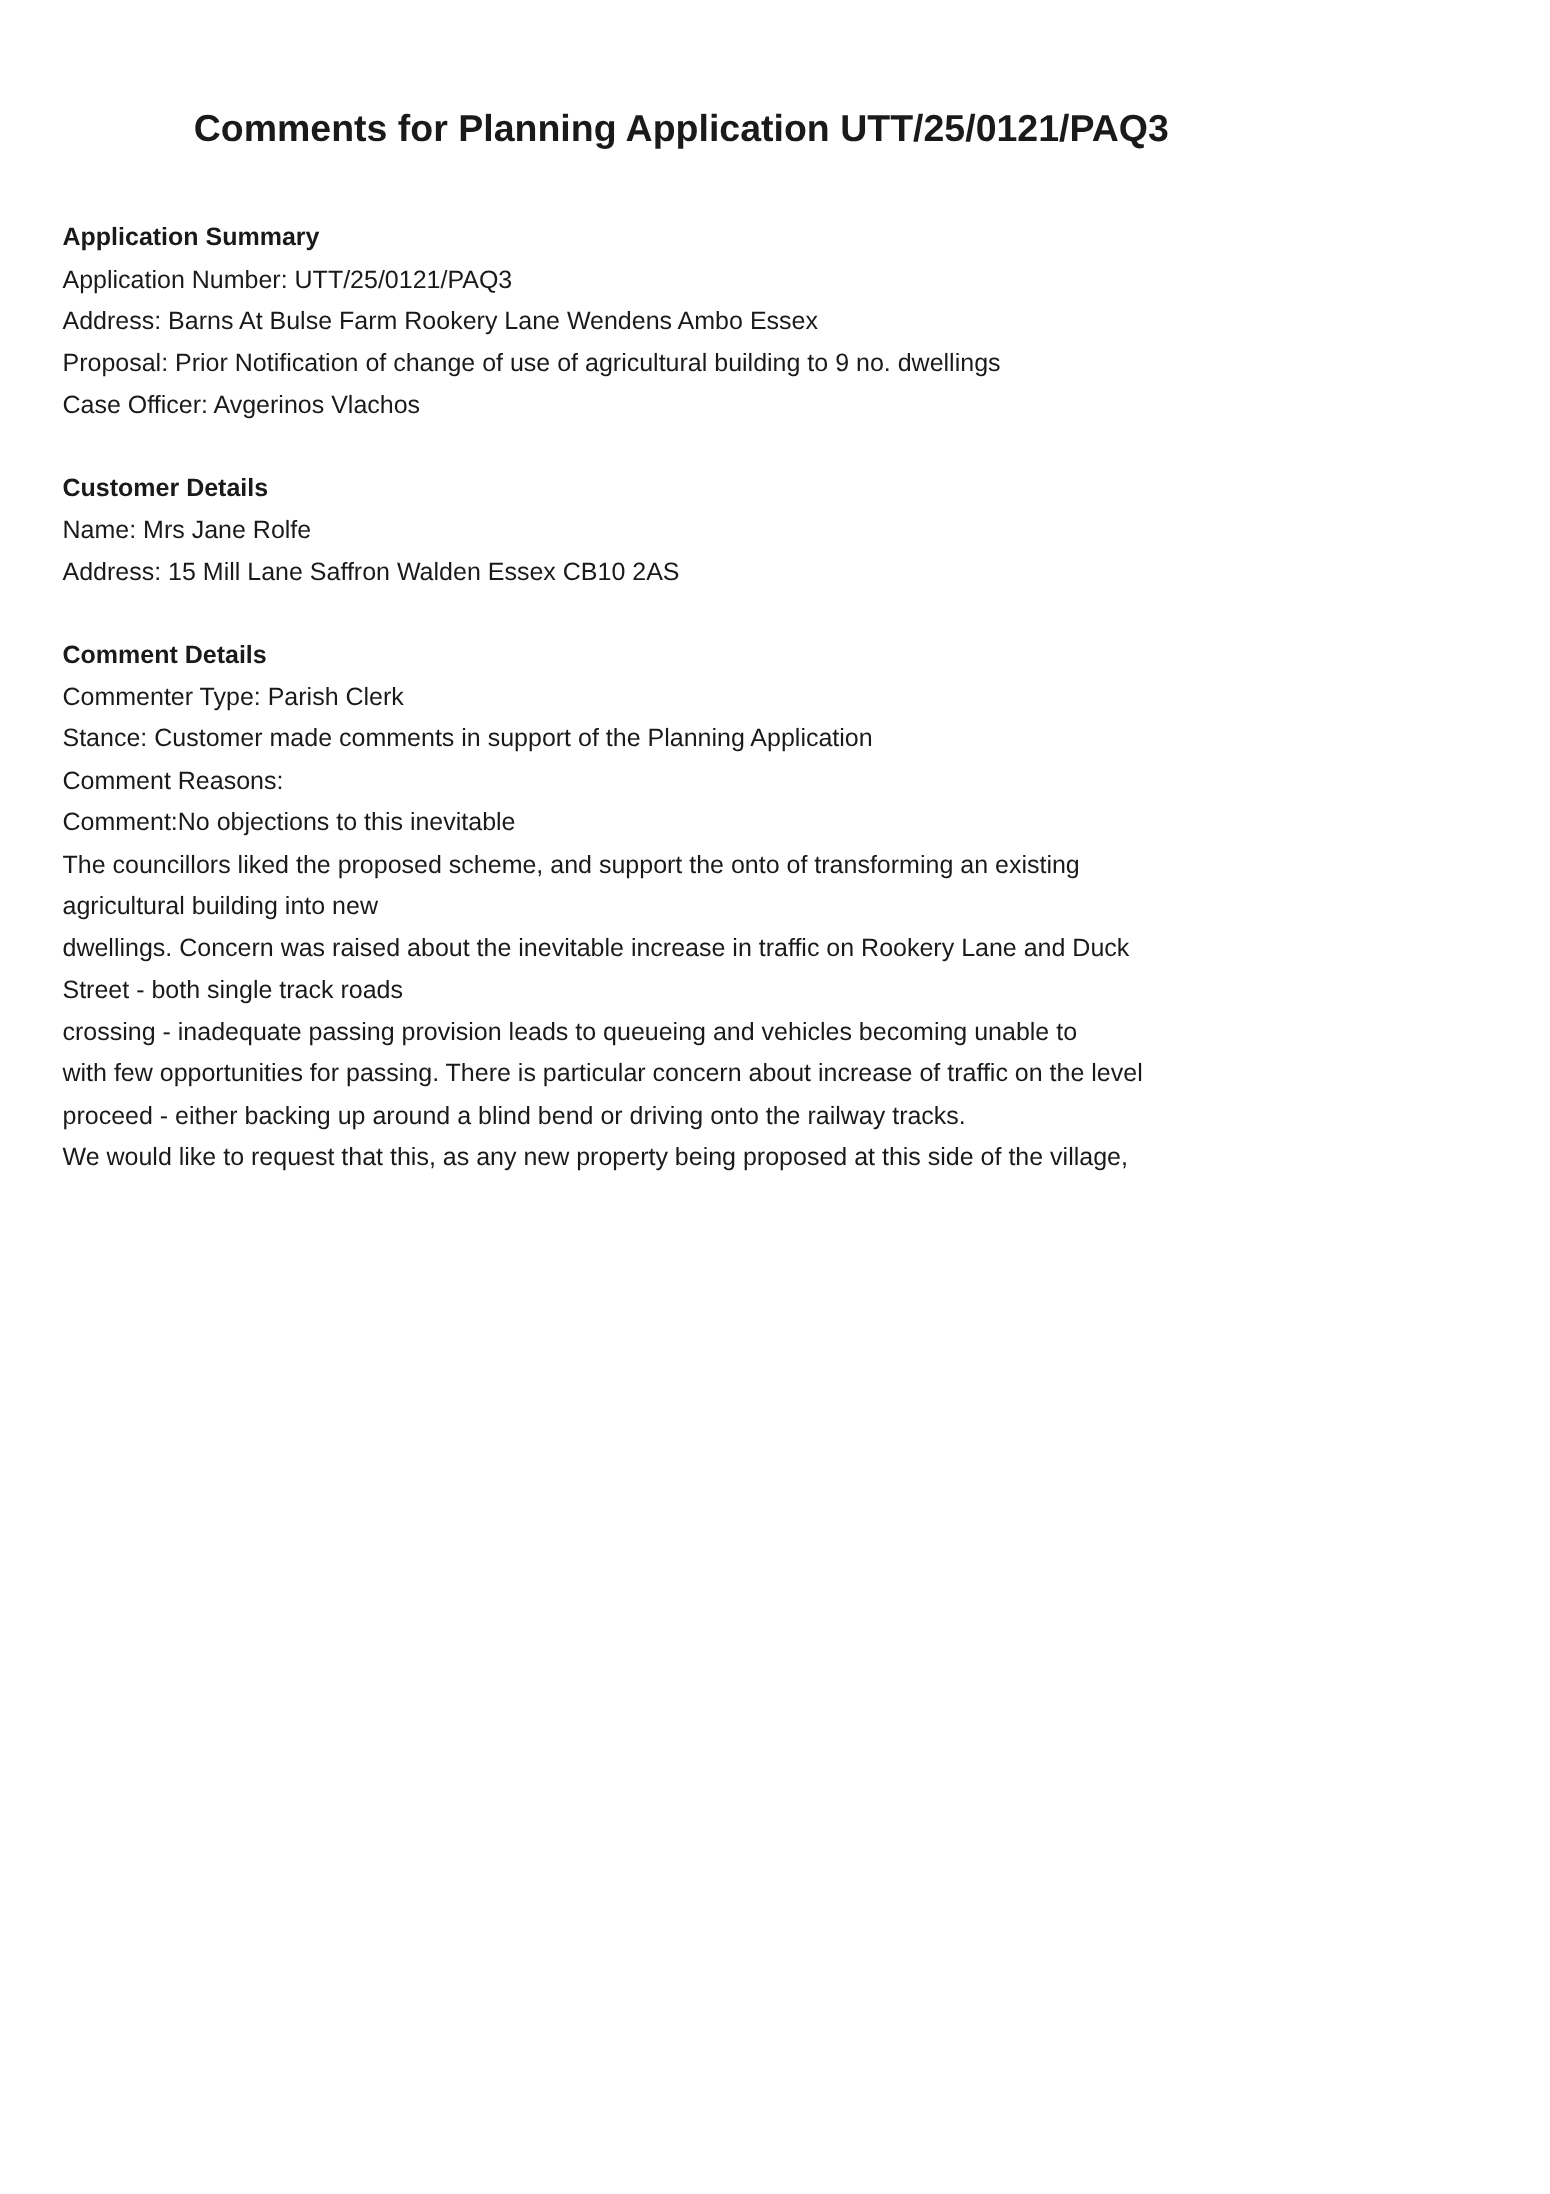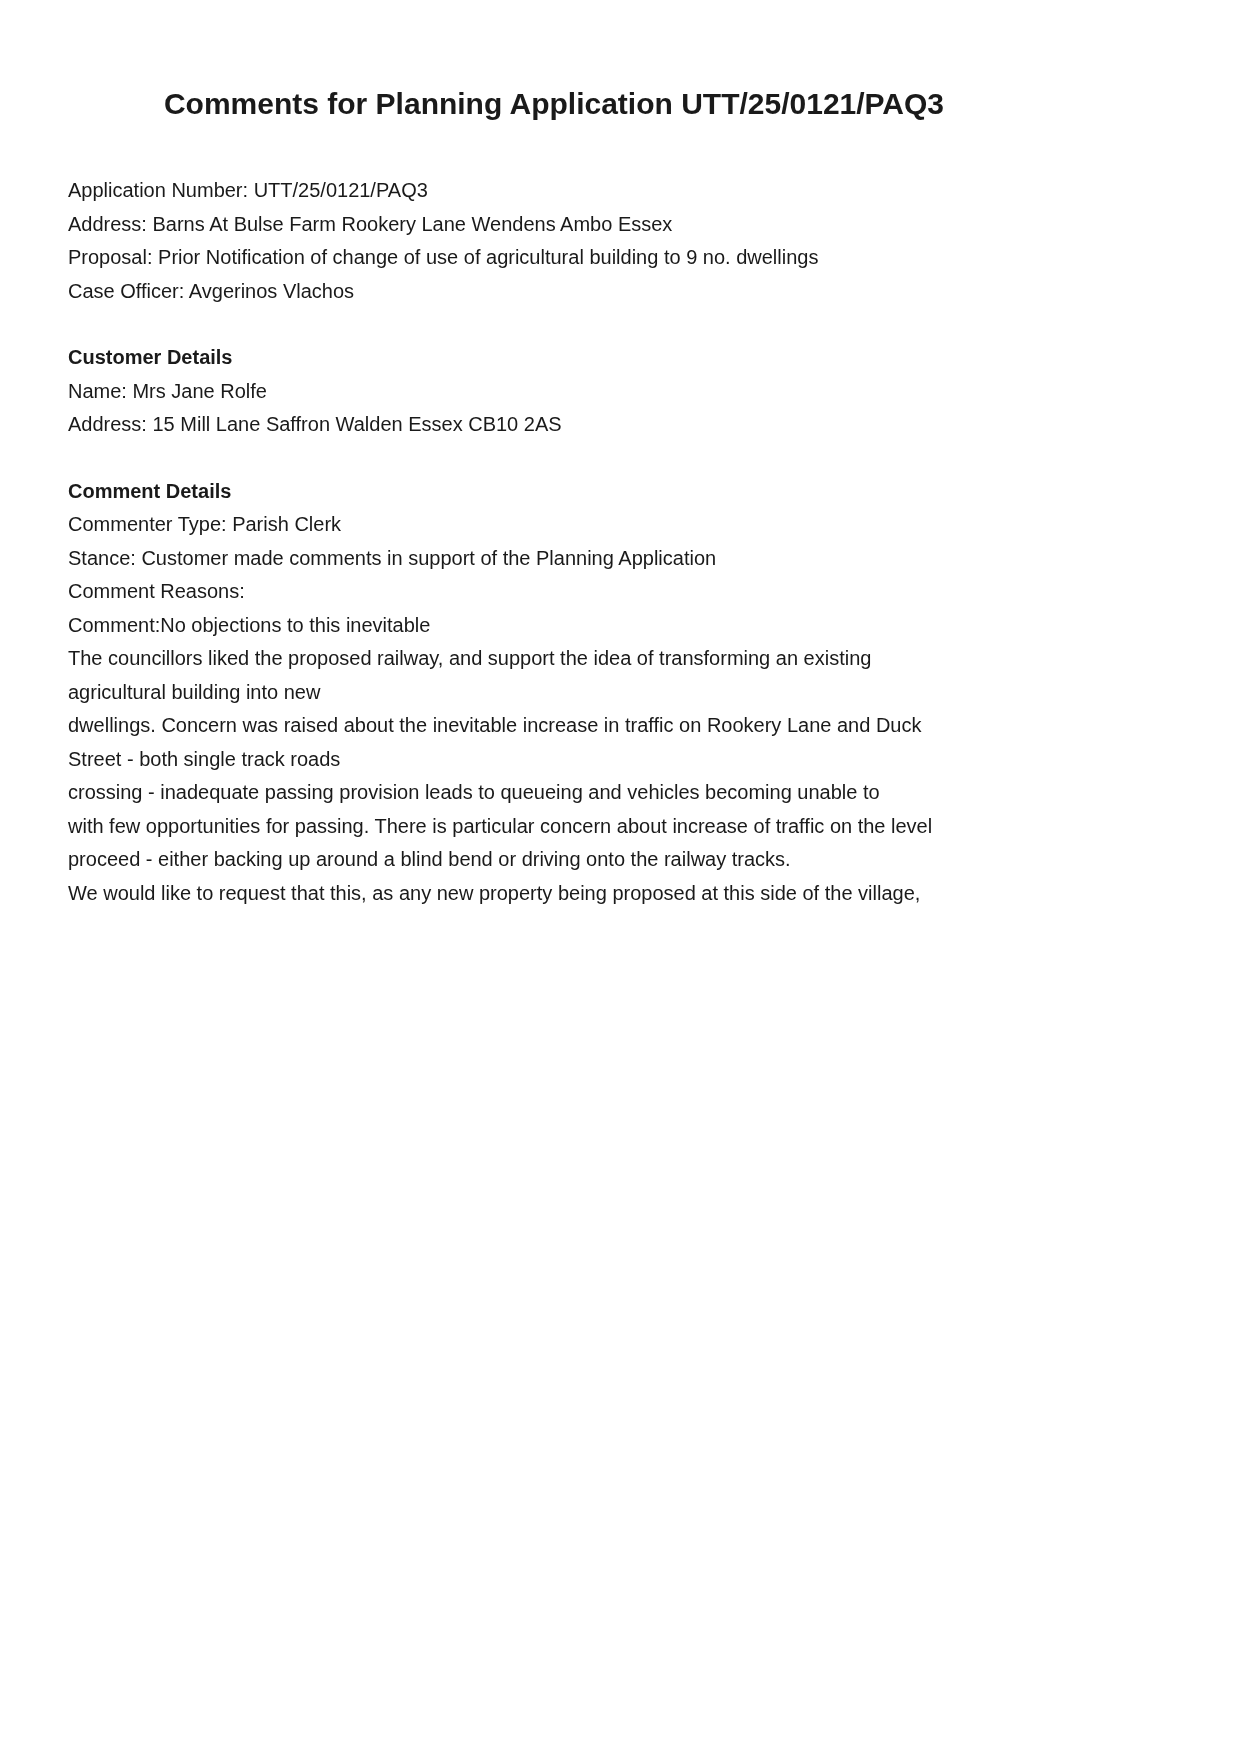--- a/index.html
+++ b/index.html
@@ -8,21 +8,21 @@
     height: 1755px;
     background: #ffffff;
     font-family: "Liberation Sans", sans-serif;
     color: #1a1a1a;
     overflow: hidden;
   }
   .page {
     box-sizing: border-box;
     width: 1108px;
     height: 1755px;
-    padding: 86px 68px 0 68px;
+    padding: 86px 68px 0 50px;
   }
   h1.doc-title {
     margin: 0;
     font-size: 30px;
     font-weight: 700;
     text-align: center;
     line-height: 36px;
   }
   #sections { margin-top: 52px; }
   section.doc-section { margin-top: 33px; }
@@ -41,37 +41,38 @@
     white-space: nowrap;
   }
 </style>
 </head>
 <body>
 
 <main class="page">
   <h1 class="doc-title">Comments for Planning Application UTT/25/0121/PAQ3</h1>
   <div id="sections">
       <section class="doc-section">
+        <h2 class="section-heading">Application Summary</h2>
         <p class="doc-line">Application Number: UTT/25/0121/PAQ3</p>
         <p class="doc-line">Address: Barns At Bulse Farm Rookery Lane Wendens Ambo Essex</p>
         <p class="doc-line">Proposal: Prior Notification of change of use of agricultural building to 9 no. dwellings</p>
         <p class="doc-line">Case Officer: Avgerinos Vlachos</p>
       </section>
       <section class="doc-section">
         <h2 class="section-heading">Customer Details</h2>
         <p class="doc-line">Name: Mrs Jane Rolfe</p>
         <p class="doc-line">Address: 15 Mill Lane Saffron Walden Essex CB10 2AS</p>
       </section>
       <section class="doc-section">
         <h2 class="section-heading">Comment Details</h2>
         <p class="doc-line">Commenter Type: Parish Clerk</p>
         <p class="doc-line">Stance: Customer made comments in support of the Planning Application</p>
         <p class="doc-line">Comment Reasons:</p>
         <p class="doc-line">Comment:No objections to this inevitable</p>
-        <p class="doc-line">The councillors liked the proposed railway, and support the idea of transforming an existing</p>
+        <p class="doc-line">The councillors liked the proposed scheme, and support the onto of transforming an existing</p>
         <p class="doc-line">agricultural building into new</p>
         <p class="doc-line">dwellings. Concern was raised about the inevitable increase in traffic on Rookery Lane and Duck</p>
         <p class="doc-line">Street - both single track roads</p>
         <p class="doc-line">crossing - inadequate passing provision leads to queueing and vehicles becoming unable to</p>
         <p class="doc-line">with few opportunities for passing. There is particular concern about increase of traffic on the level</p>
         <p class="doc-line">proceed - either backing up around a blind bend or driving onto the railway tracks.</p>
         <p class="doc-line">We would like to request that this, as any new property being proposed at this side of the village,</p>
       </section>
     </div>
 </main>

